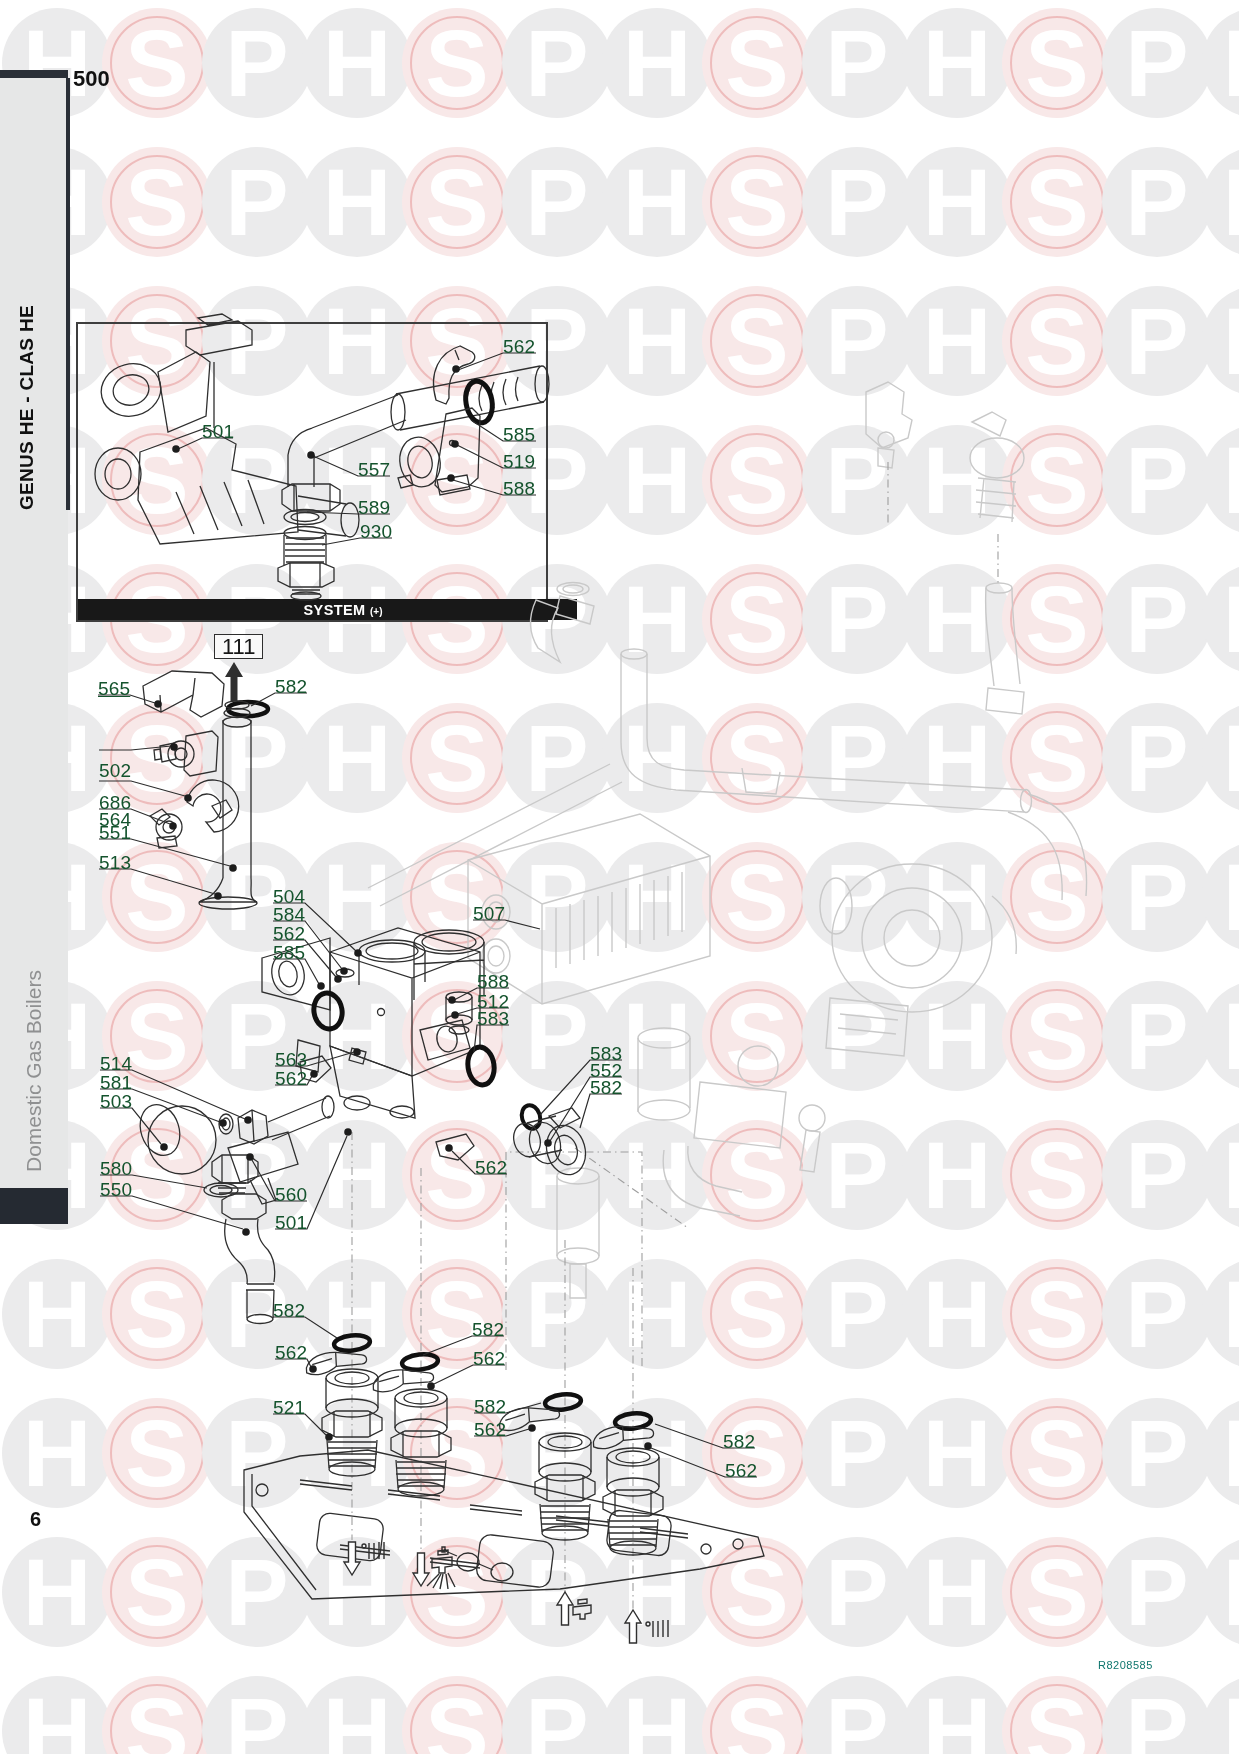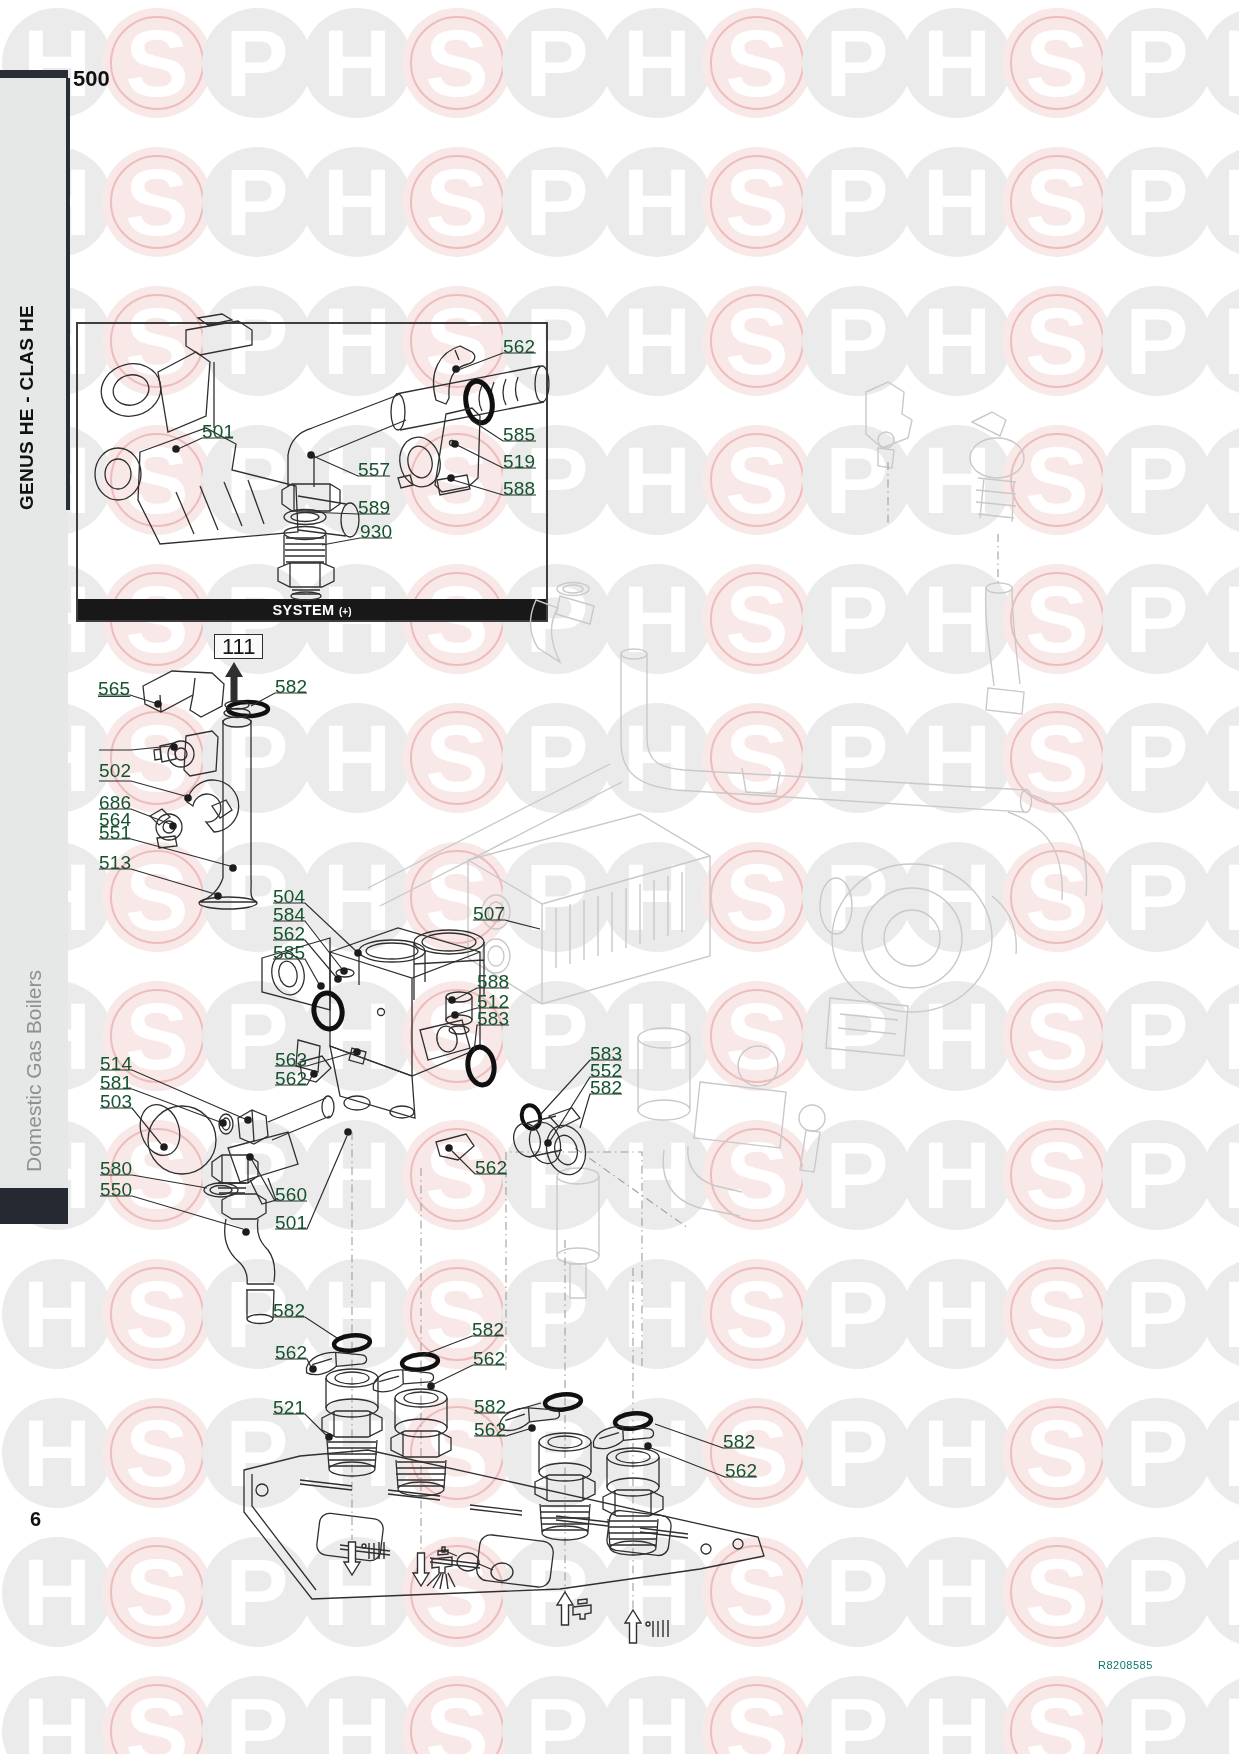--- a/index.html
+++ b/index.html
@@ -13,21 +13,21 @@
   #model-title{position:absolute;left:16px;top:510px;width:168px;transform:rotate(-90deg);
       transform-origin:0 0;font-size:19px;font-weight:bold;color:#111;text-align:center;
       letter-spacing:.3px;white-space:nowrap;}
   #category-title{position:absolute;left:22px;top:1172px;width:242px;transform:rotate(-90deg);
       transform-origin:0 0;font-size:21px;color:#8f9091;text-align:left;white-space:nowrap;}
   #dark-block{position:absolute;left:0;top:1188px;width:68px;height:36px;background:#252a32;}
   #page-number{position:absolute;left:30px;top:1508px;font-size:20px;font-weight:bold;color:#111;}
   #doc-ref{position:absolute;left:1098px;top:1659px;font-size:11px;color:#0f766e;letter-spacing:.5px;}
   #inset-box{position:absolute;left:76px;top:322px;width:468px;height:296px;border:2px solid #3e3e3e;}
   #inset-caption-bar{position:absolute;left:0;bottom:0;width:100%;height:21px;background:#181818;
-      color:#fff;text-align:center;line-height:21px;}
+      color:#fff;text-align:center;line-height:21px;padding-left:31px;}
   #inset-caption-bar .cap{font-weight:bold;font-size:14.5px;letter-spacing:.4px;}
   #inset-caption-bar .cap-suffix{font-weight:bold;font-size:10px;}
   .callout{position:absolute;font-size:19px;color:#14532d;letter-spacing:.2px;cursor:pointer;}
   #boxed-callout{position:absolute;left:214px;top:634px;border:1.6px solid #2e2e2e;
       font-size:22px;color:#161616;padding:0 7px;line-height:23px;background:rgba(255,255,255,.7);}
 </style>
 </head>
 <body>
 
 <div id="page">

